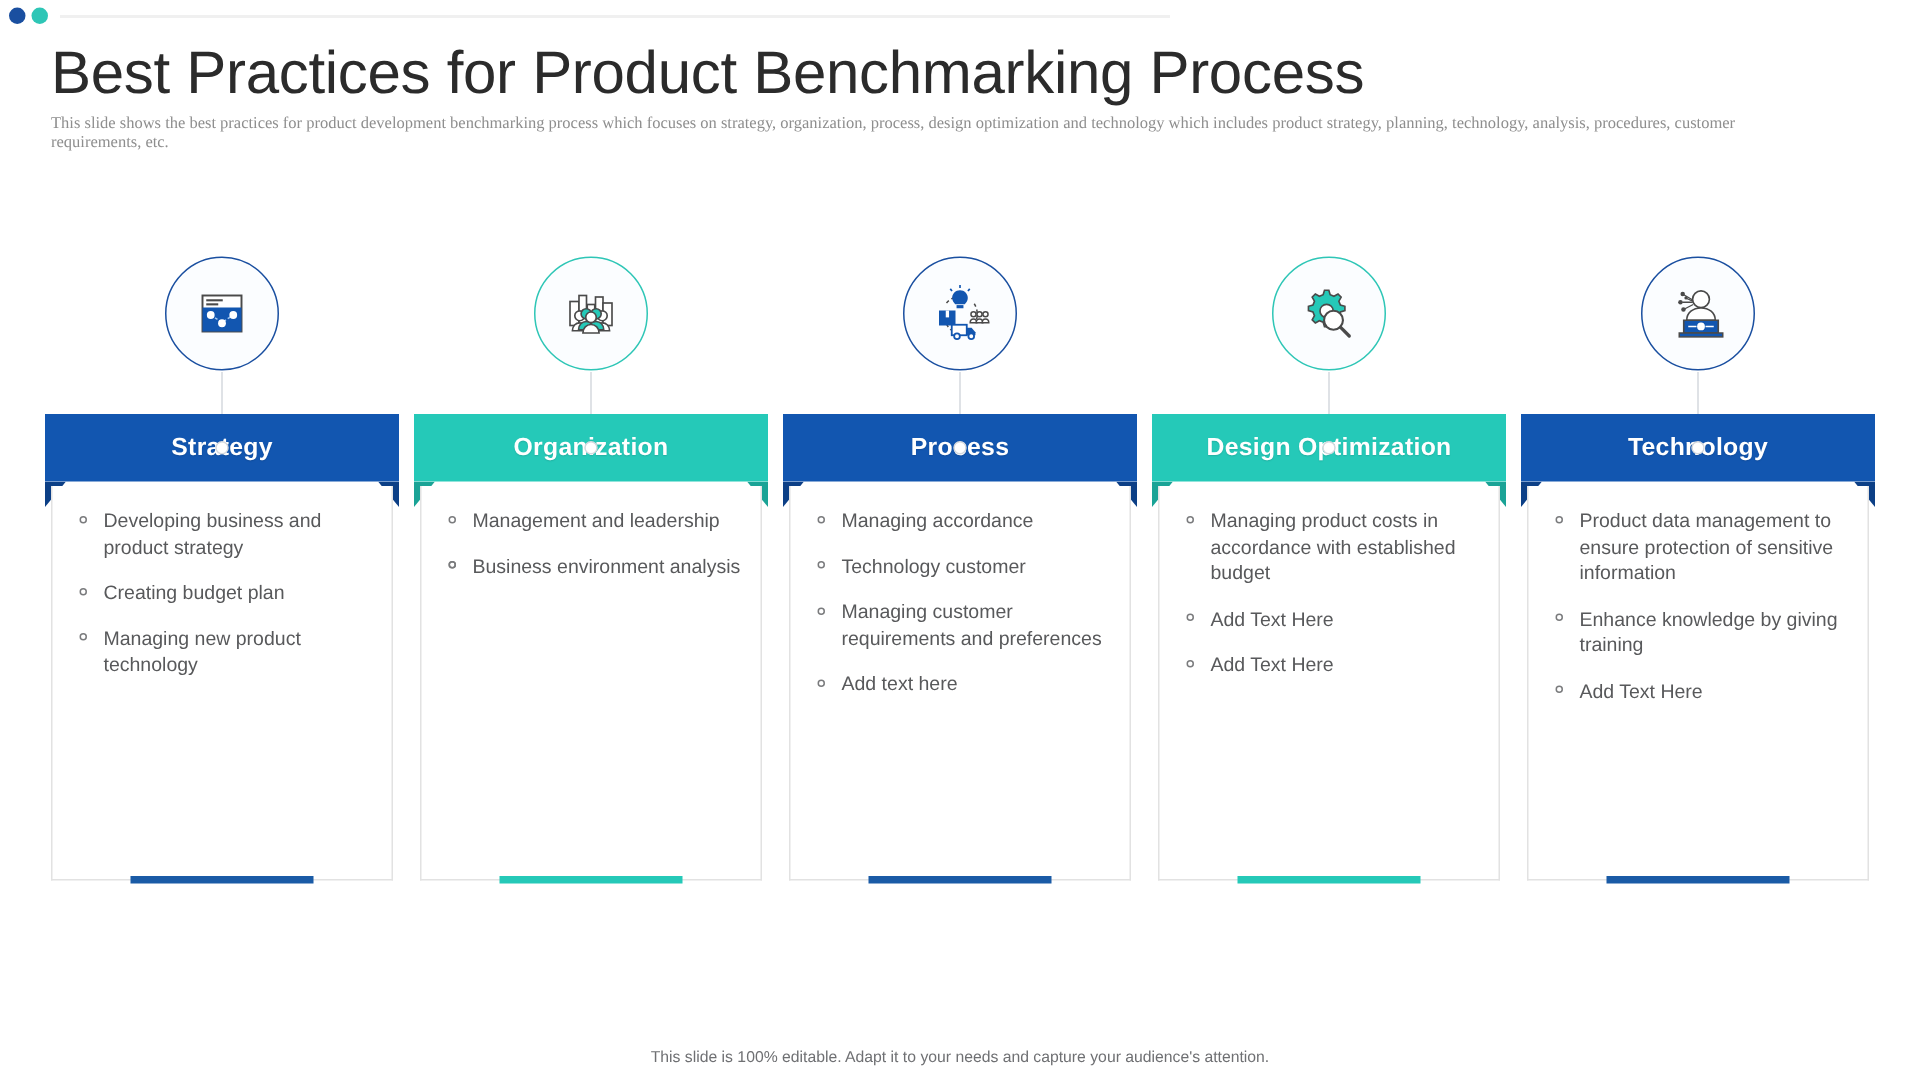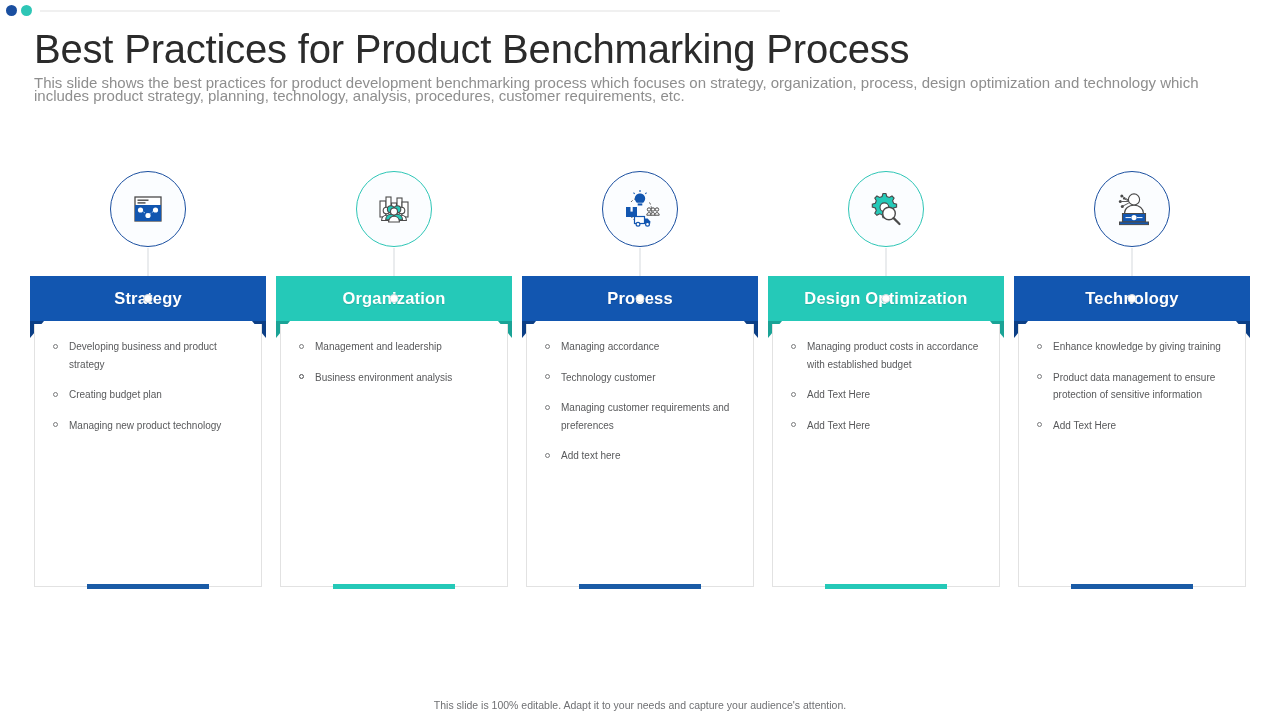--- a/index.html
+++ b/index.html
@@ -18,22 +18,23 @@
   .dot.d2 { left:21px; background:#2ec6b6; }
   .topline { position:absolute; left:40px; top:10px; width:740px; height:2px; background:#f0f0f0; }
 
   
   .header { position:absolute; left:34px; top:28px; width:1210px; }
   .title {
     font-size: 40px; font-weight: 400; color:#2b2b2b;
     letter-spacing:-0.2px; line-height:42px; white-space:nowrap;
   }
   .subtitle {
-    margin-top:6px; font-size:15px; line-height:13px; color:#8e8e8e;
+    margin-top:6px; font-size:11px; line-height:13px; color:#8e8e8e;
     max-width:1180px;
+    font-family:Liberation Serif, serif;
   }
 
   
   .cols { position:absolute; left:34px; top:168px; width:1214px; height:460px; }
   .col { position:absolute; top:0; width:228px; }
   .col.c0 { left:0px; }
   .col.c1 { left:246px; }
   .col.c2 { left:492px; }
   .col.c3 { left:738px; }
   .col.c4 { left:984px; }
@@ -74,21 +75,21 @@
 
   
   .card {
     position:relative; margin-top:0; width:228px; height:263px;
     border:1px solid #e2e2e2; border-top:none; background:#ffffff;
     padding:14px 12px 10px 10px;
   }
   ul.bullets { list-style:none; }
   ul.bullets li {
     position:relative; padding-left:24px; margin-bottom:13px;
-    font-size:10px; line-height:17.5px; color:#58595b;
+    font-size:13px; line-height:17.5px; color:#58595b;
   }
   ul.bullets li .marker {
     position:absolute; left:8px; top:5.5px; width:5px; height:5px;
     border:1px solid #7a7b7d; border-radius:50%;
   }
   .underbar {
     position:absolute; left:50%; bottom:-3px; transform:translateX(-50%);
     width:122px; height:5px;
   }
 
@@ -375,25 +376,25 @@
         <div class="tail l" style="background:#0c3f86;clip-path:polygon(0 0,100% 0,0 100%);"></div>
         <div class="tail r" style="background:#0c3f86;clip-path:polygon(0 0,100% 0,100% 100%);"></div>
         <span class="ribbon-label">Technology</span>
       </div>
     </div>
 
     <div class="card">
       <ul class="bullets">
             <li>
        <span class="marker"></span>
+       <span>Product data management to ensure protection of sensitive information</span>
+     </li>
+            <li>
+       <span class="marker"></span>
        <span>Enhance knowledge by giving training</span>
-     </li>
-            <li>
-       <span class="marker"></span>
-       <span>Product data management to ensure protection of sensitive information</span>
      </li>
             <li>
        <span class="marker"></span>
        <span>Add Text Here</span>
      </li>
           </ul>
       <span class="underbar" style="background:#1a5ba6;"></span>
     </div>
       </div>
     </div>

